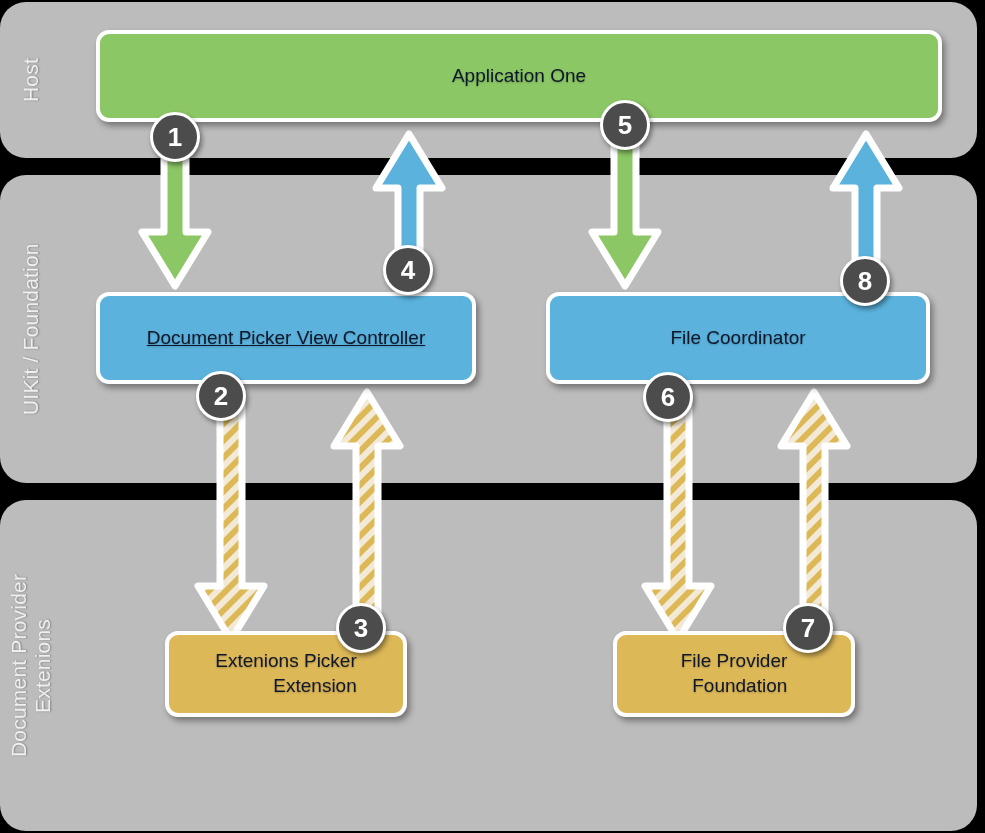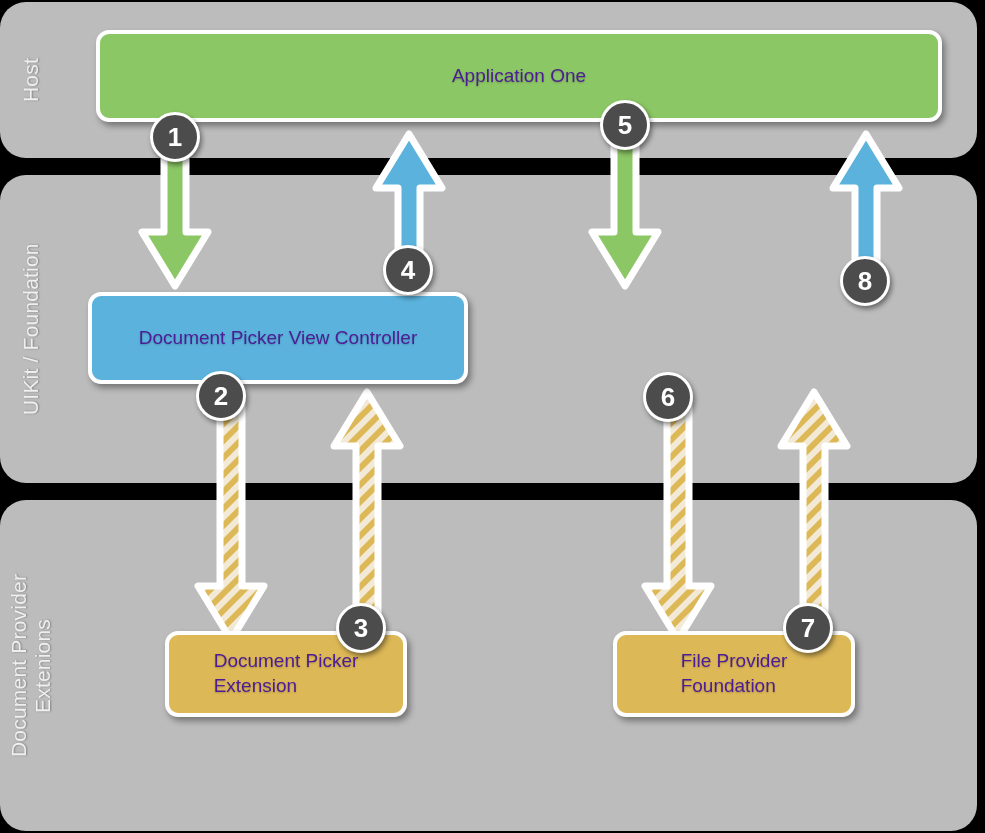--- a/index.html
+++ b/index.html
@@ -54,36 +54,36 @@
 
   
   .node {
     position: absolute;
     box-sizing: border-box;
     border: 4px solid #ffffff;
     border-radius: 13px;
     display: flex;
     align-items: center;
     justify-content: center;
-    text-align: left;
-    color: #4c1d95;
+    text-align: right;
+    color: #0f172a;
     font-size: 19px;
     line-height: 1.3;
     box-shadow: 3px 4px 6px rgba(0,0,0,0.38);
     text-shadow: 0 1px 2px rgba(0,0,0,0.22);
     white-space: pre-line;
     z-index: 6;
     user-select: none;
   }
   .node.green  { background: #8cc765; }
   .node.blue   { background: #5bb3dd; }
   .node.gold   { background: #ddb857; }
 
   #node-app        { left: 96px;  top: 30px;  width: 846px; height: 92px; }
-  #node-dpvc       { left: 88px;  top: 292px; width: 380px; height: 92px; }
+  #node-dpvc       { left: 96px;  top: 292px; width: 380px; height: 92px; text-decoration: underline; }
   #node-filecoord  { left: 546px; top: 292px; width: 384px; height: 92px; }
   #node-dpext      { left: 165px; top: 631px; width: 242px; height: 86px; }
   #node-fpext      { left: 613px; top: 631px; width: 242px; height: 86px; }
 
   
   .arrow {
     position: absolute;
     z-index: 5;
     overflow: visible;
     pointer-events: none;
@@ -182,22 +182,23 @@
   <div class="arrow" style="left:831px; top:132px;">
     <svg width="70" height="158" viewBox="0 0 70 158">
       <path d="M35,2 L68,56 L46,56 L46,156 L24,156 L24,56 L2,56 Z" fill="#5bb3dd" stroke="#ffffff" stroke-width="7" stroke-linejoin="round"></path>
     </svg>
   </div>
 
   <div class="node green" id="node-app">Application One</div>
 
   <div class="node blue" id="node-dpvc">Document Picker View Controller</div>
 
-
-  <div class="node gold" id="node-dpext">Document Picker
+  <div class="node blue" id="node-filecoord">File Coordinator</div>
+
+  <div class="node gold" id="node-dpext">Extenions Picker
 Extension</div>
 
   <div class="node gold" id="node-fpext">File Provider
 Foundation</div>
 
   <div class="badge" style="left:150px; top:112px;">1</div>
 
   <div class="badge" style="left:196px; top:371px;">2</div>
 
   <div class="badge" style="left:336px; top:603px;">3</div>

